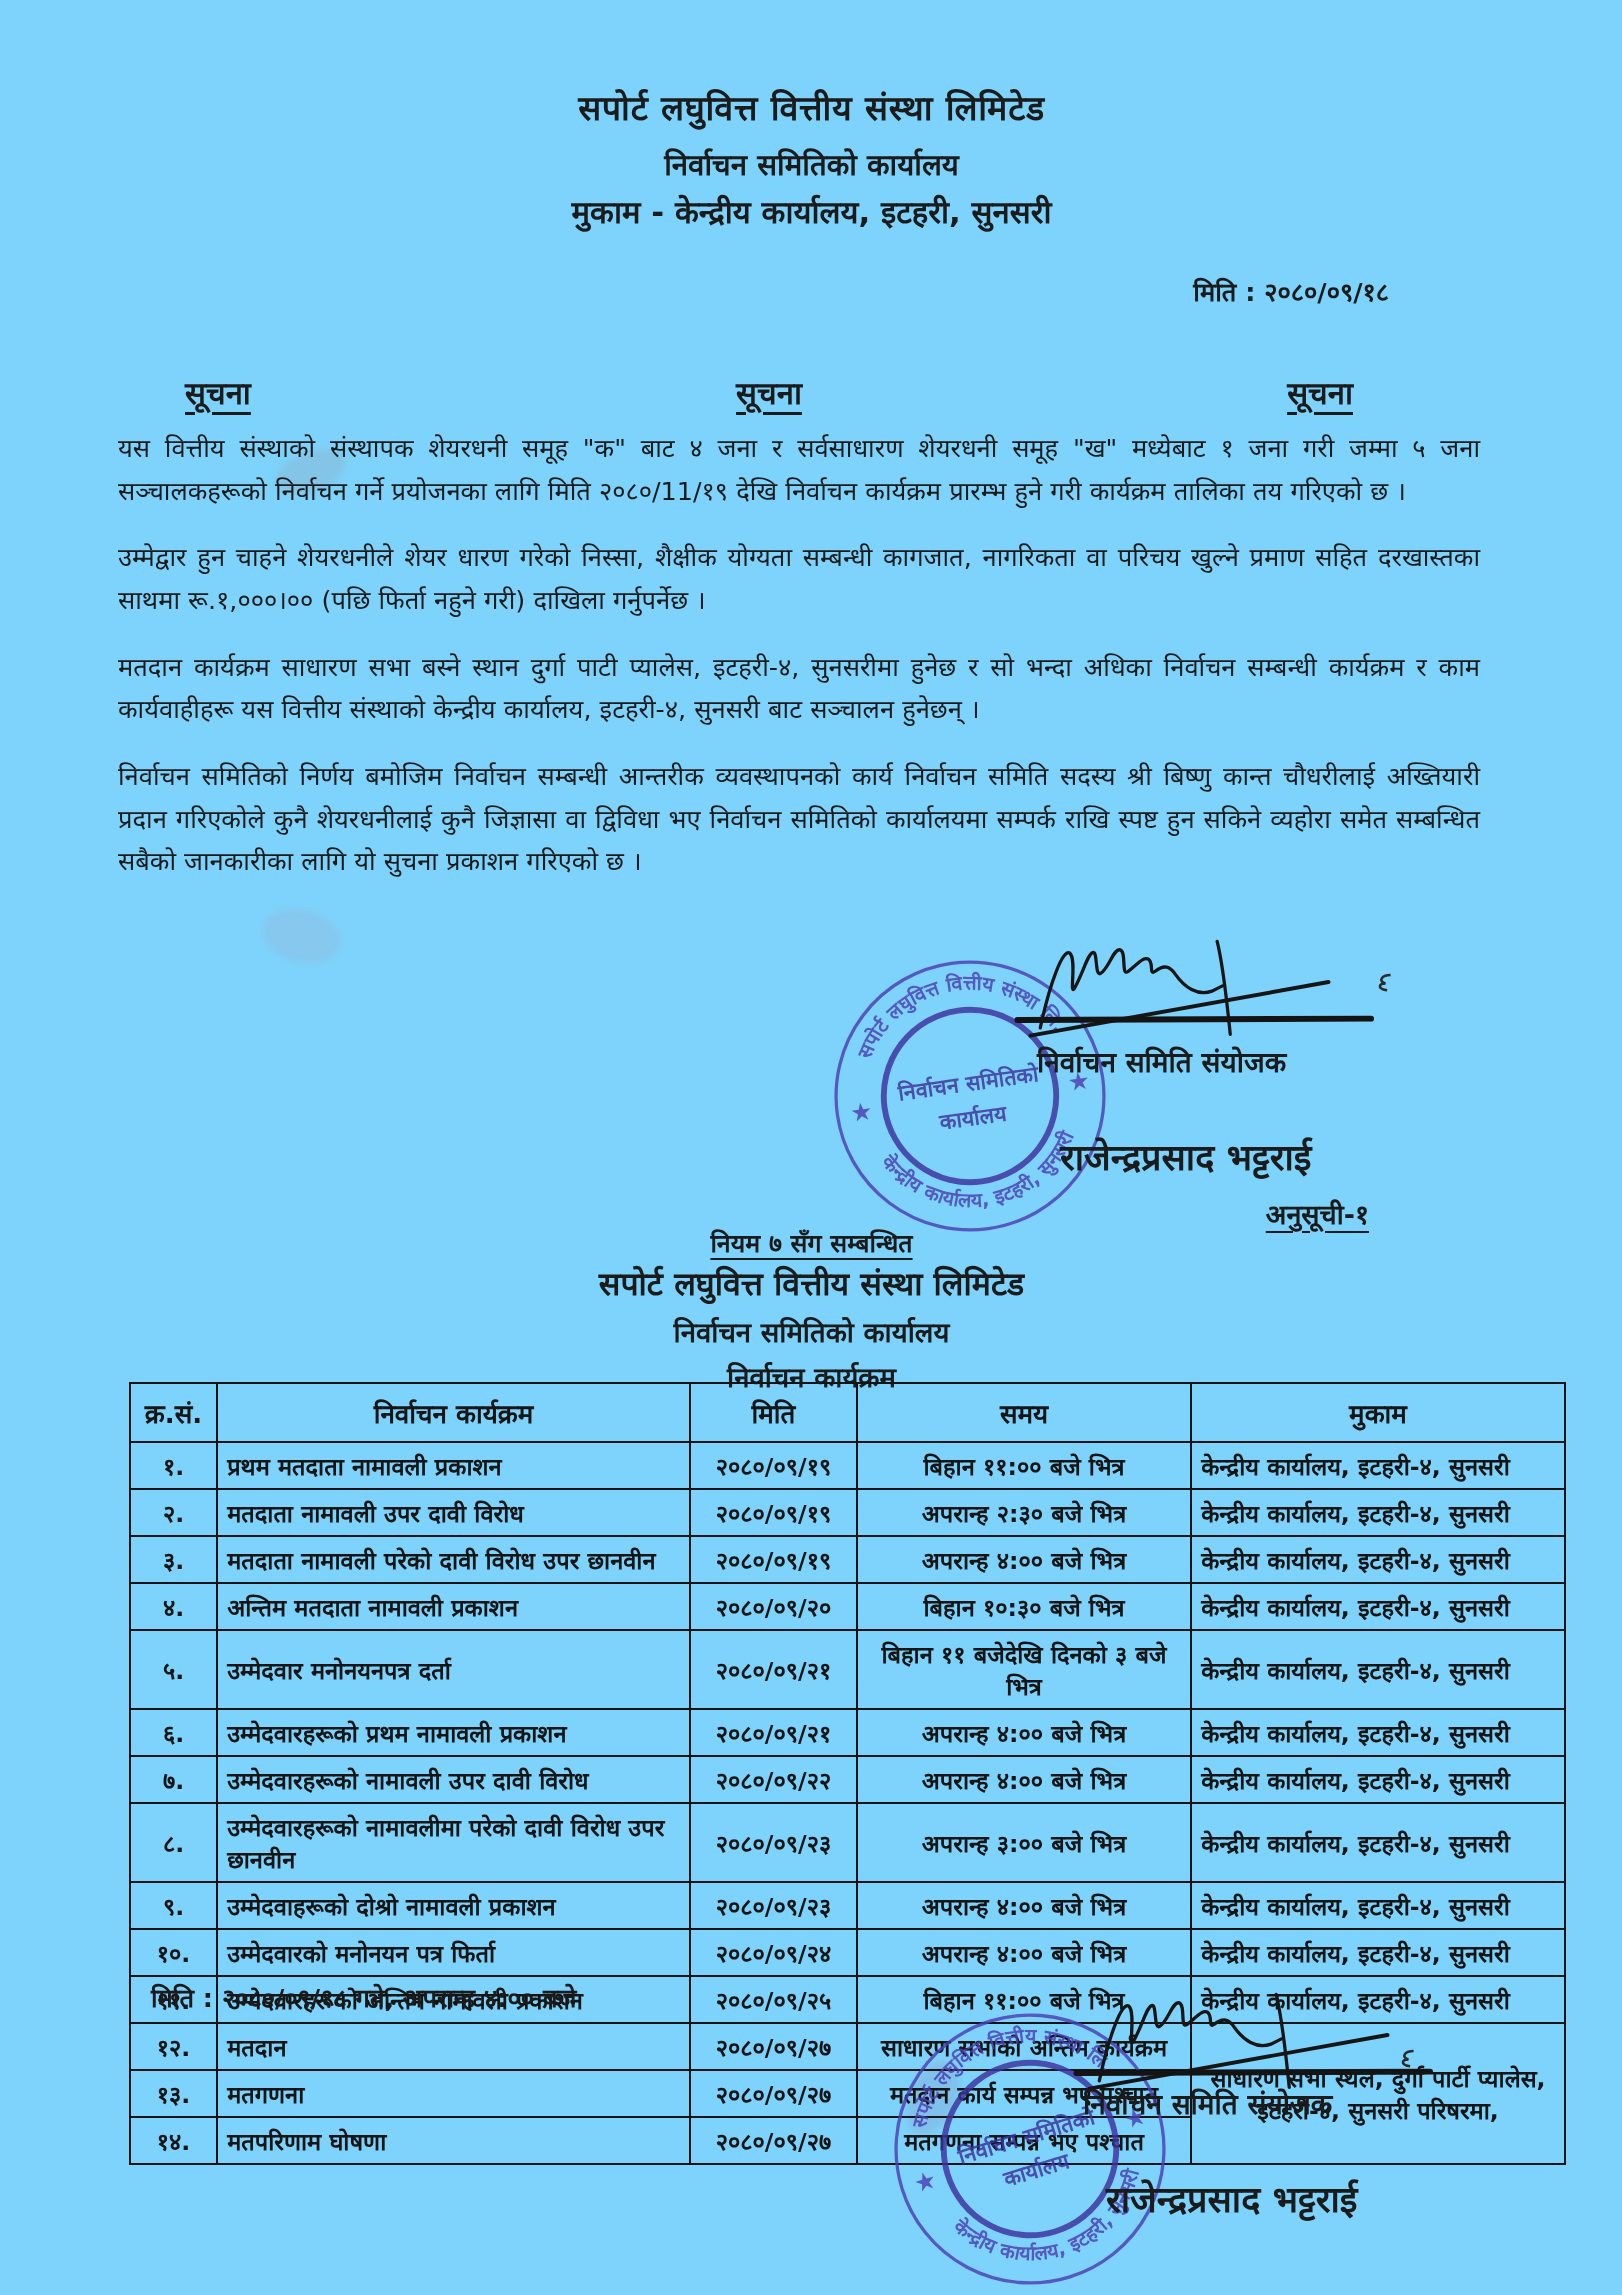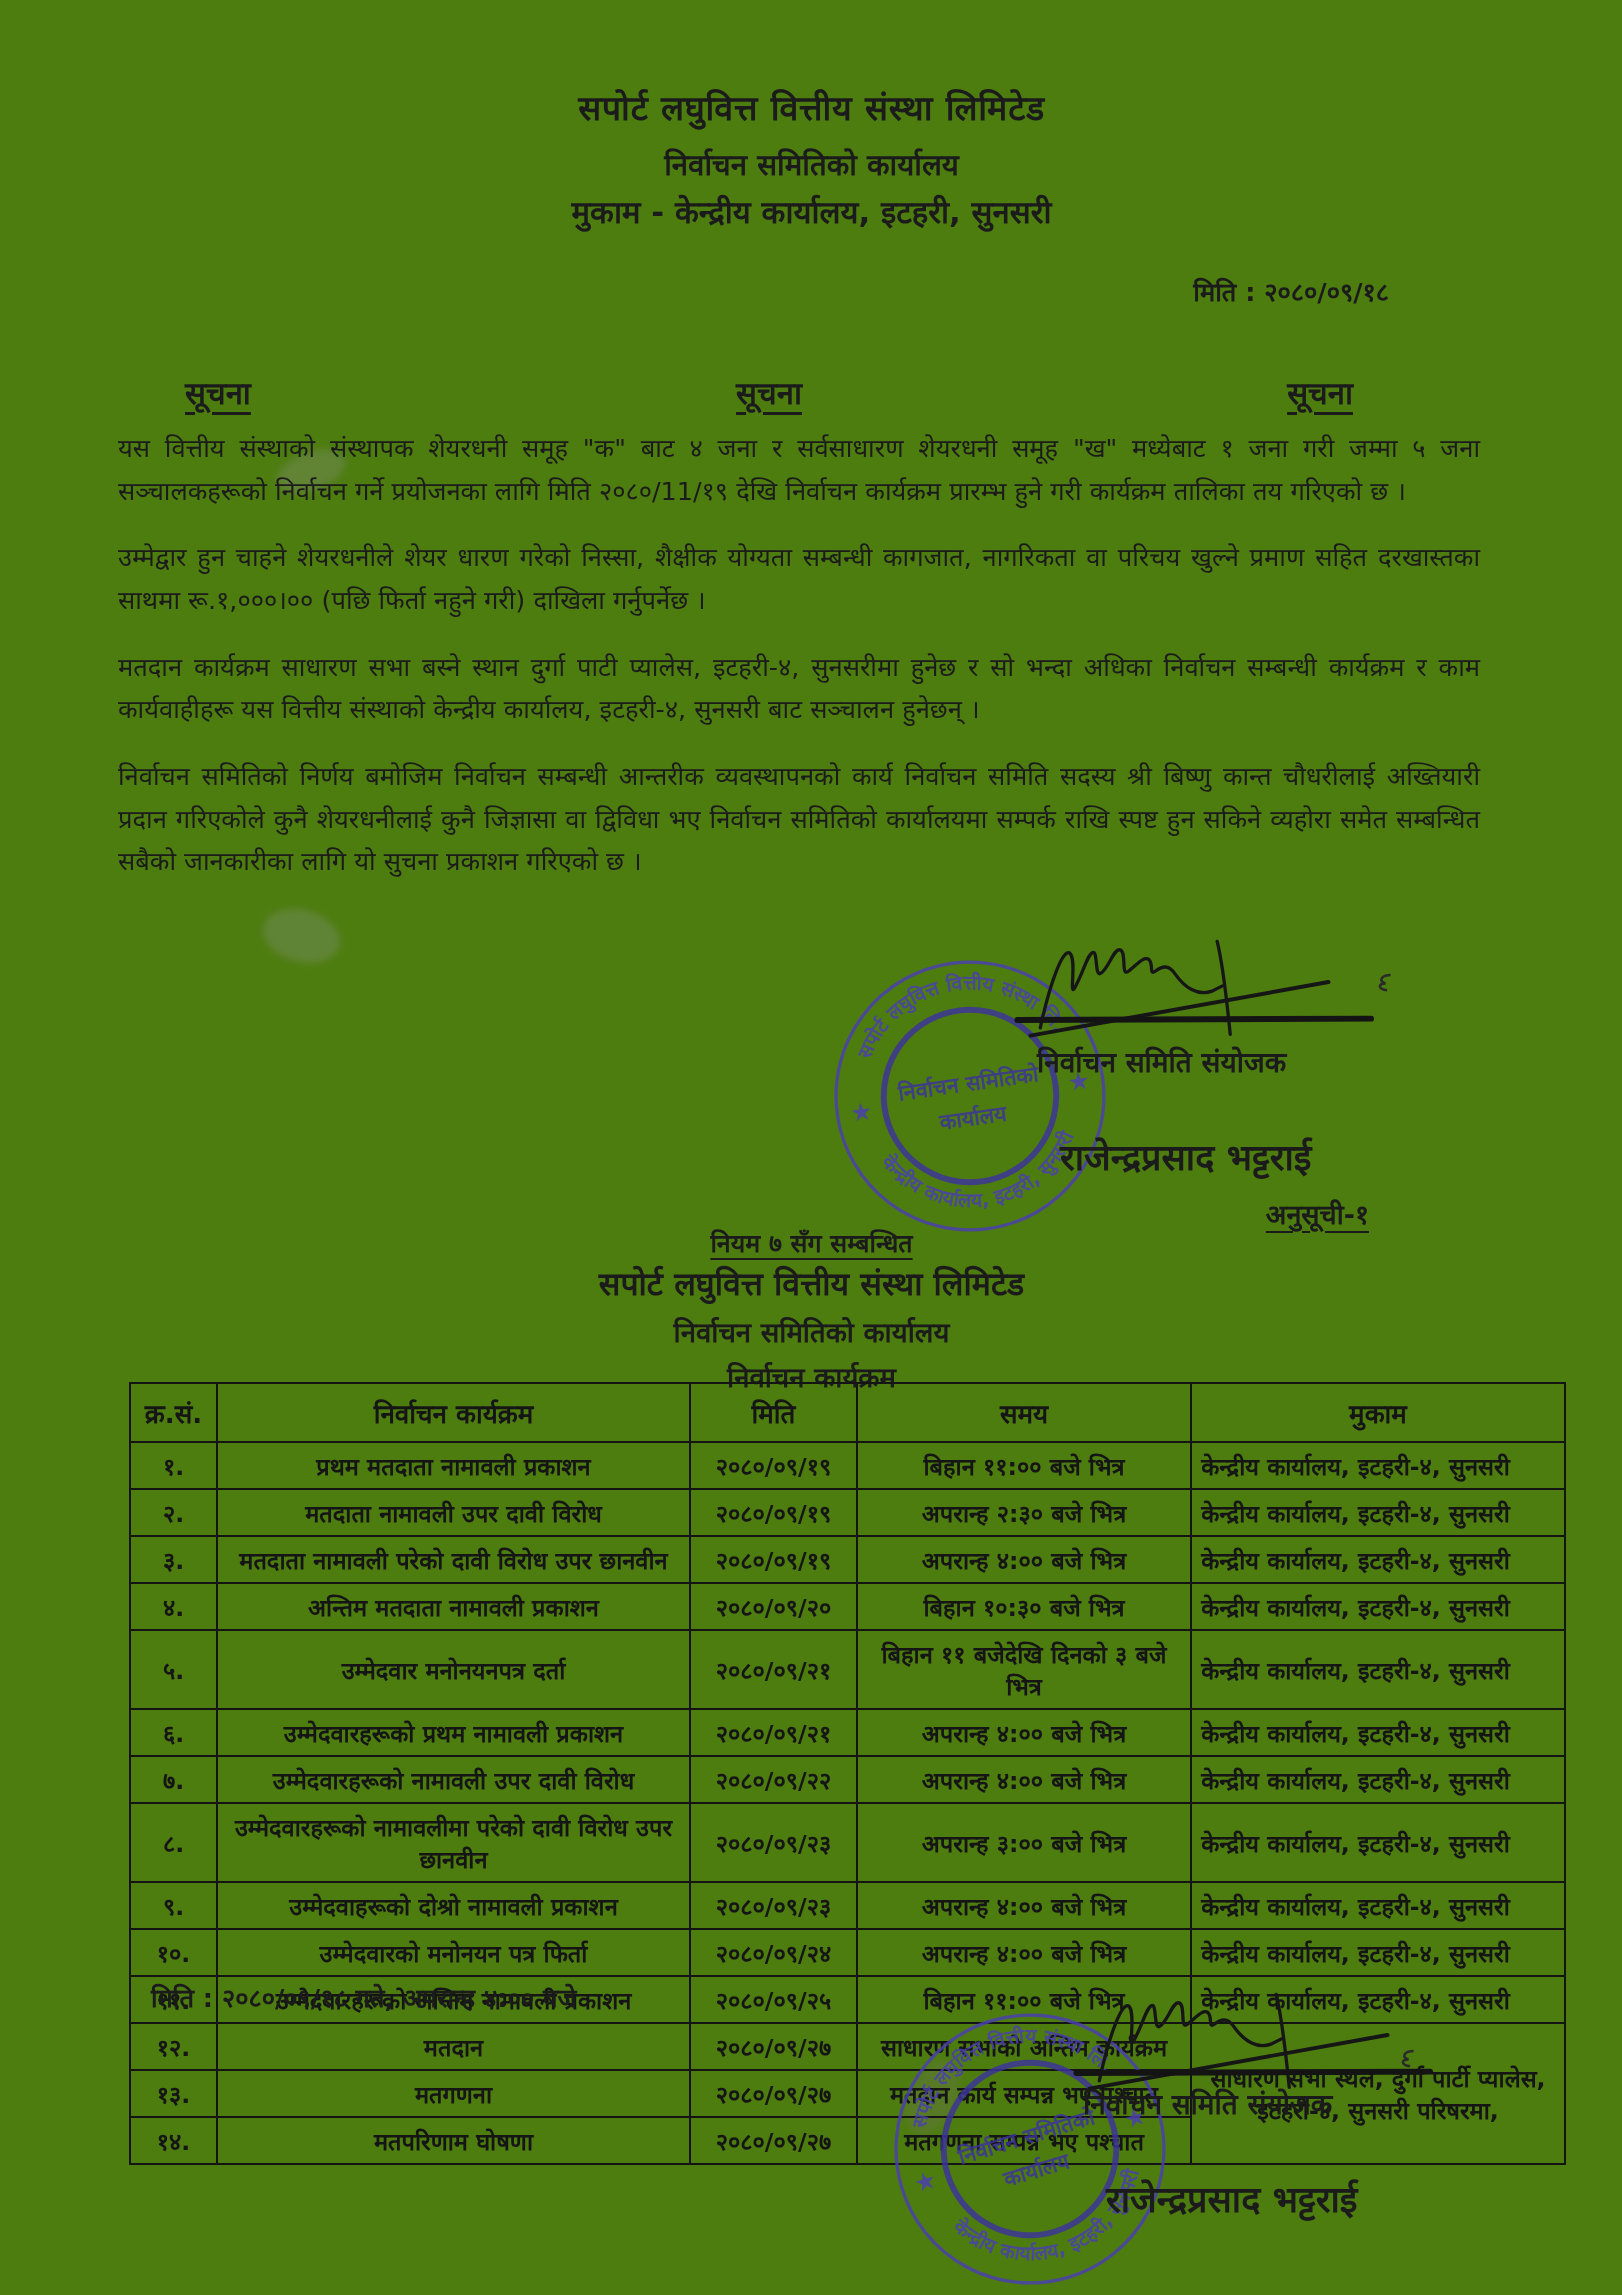--- a/index.html
+++ b/index.html
@@ -1,19 +1,19 @@
 <!DOCTYPE html>
 <html style="font-size:10.5px"><head>
 <meta charset="utf-8">
 <style>
   html,body{margin:0;padding:0;background:#e8e8e8;}
   .page{
     position:relative;
     width:1623px;height:2295px;
-    background:#4d7c0f;
+    background:#7dd3fc;
     color:#1b1b1b;
     font-family:"DejaVu Sans","Liberation Sans",sans-serif;
     overflow:hidden;
   }
   
   .header{position:absolute;top:84px;left:0;right:0;text-align:center;}
   .header .org{font-size:34px;font-weight:bold;letter-spacing:0.7px;}
   .header .office{font-size:29.4px;font-weight:bold;margin-top:14.4px;}
   .header .loc{font-size:31px;font-weight:bold;margin-top:6px;}
   .date-right{position:absolute;top:274px;right:234px;font-size:25.5px;font-weight:bold;}
@@ -41,21 +41,21 @@
   .annex-head .prog{font-size:27.5px;font-weight:bold;}
   
   table.sched{
     position:absolute;top:1382px;left:129px;width:1364px;
     border-collapse:collapse;table-layout:fixed;
     font-size:23.6px;font-weight:bold;color:#151515;
   }
   table.sched th,table.sched td{border:2px solid #141414;padding:6.5px 9.2px;vertical-align:middle;}
   table.sched th{font-size:26px;padding:10.5px 6.5px;text-align:center;}
   td.c-sn{text-align:center;width:72px;}
-  td.c-prog{text-align:center;width:458px;margin-top:12px;}
+  td.c-prog{text-align:left;width:458px;margin-top:12px;}
   td.c-date{text-align:center;width:152px;}
   td.c-time{text-align:center;width:319px;}
   td.c-loc{text-align:left;width:359px;padding-left:11.8px;}
   td.c-locmerge{text-align:center;}
   
   .date-below{position:absolute;top:1980px;left:151px;font-size:25.5px;font-weight:bold;}
   
   .blob{position:absolute;border-radius:50%;filter:blur(3.9px);}
   .blob1{left:275px;top:452px;width:72px;height:39px;background:rgba(150,150,165,.25);transform:rotate(-20deg);}
   .blob2{left:262px;top:910px;width:79px;height:52px;background:rgba(165,160,185,.22);transform:rotate(15deg);}

